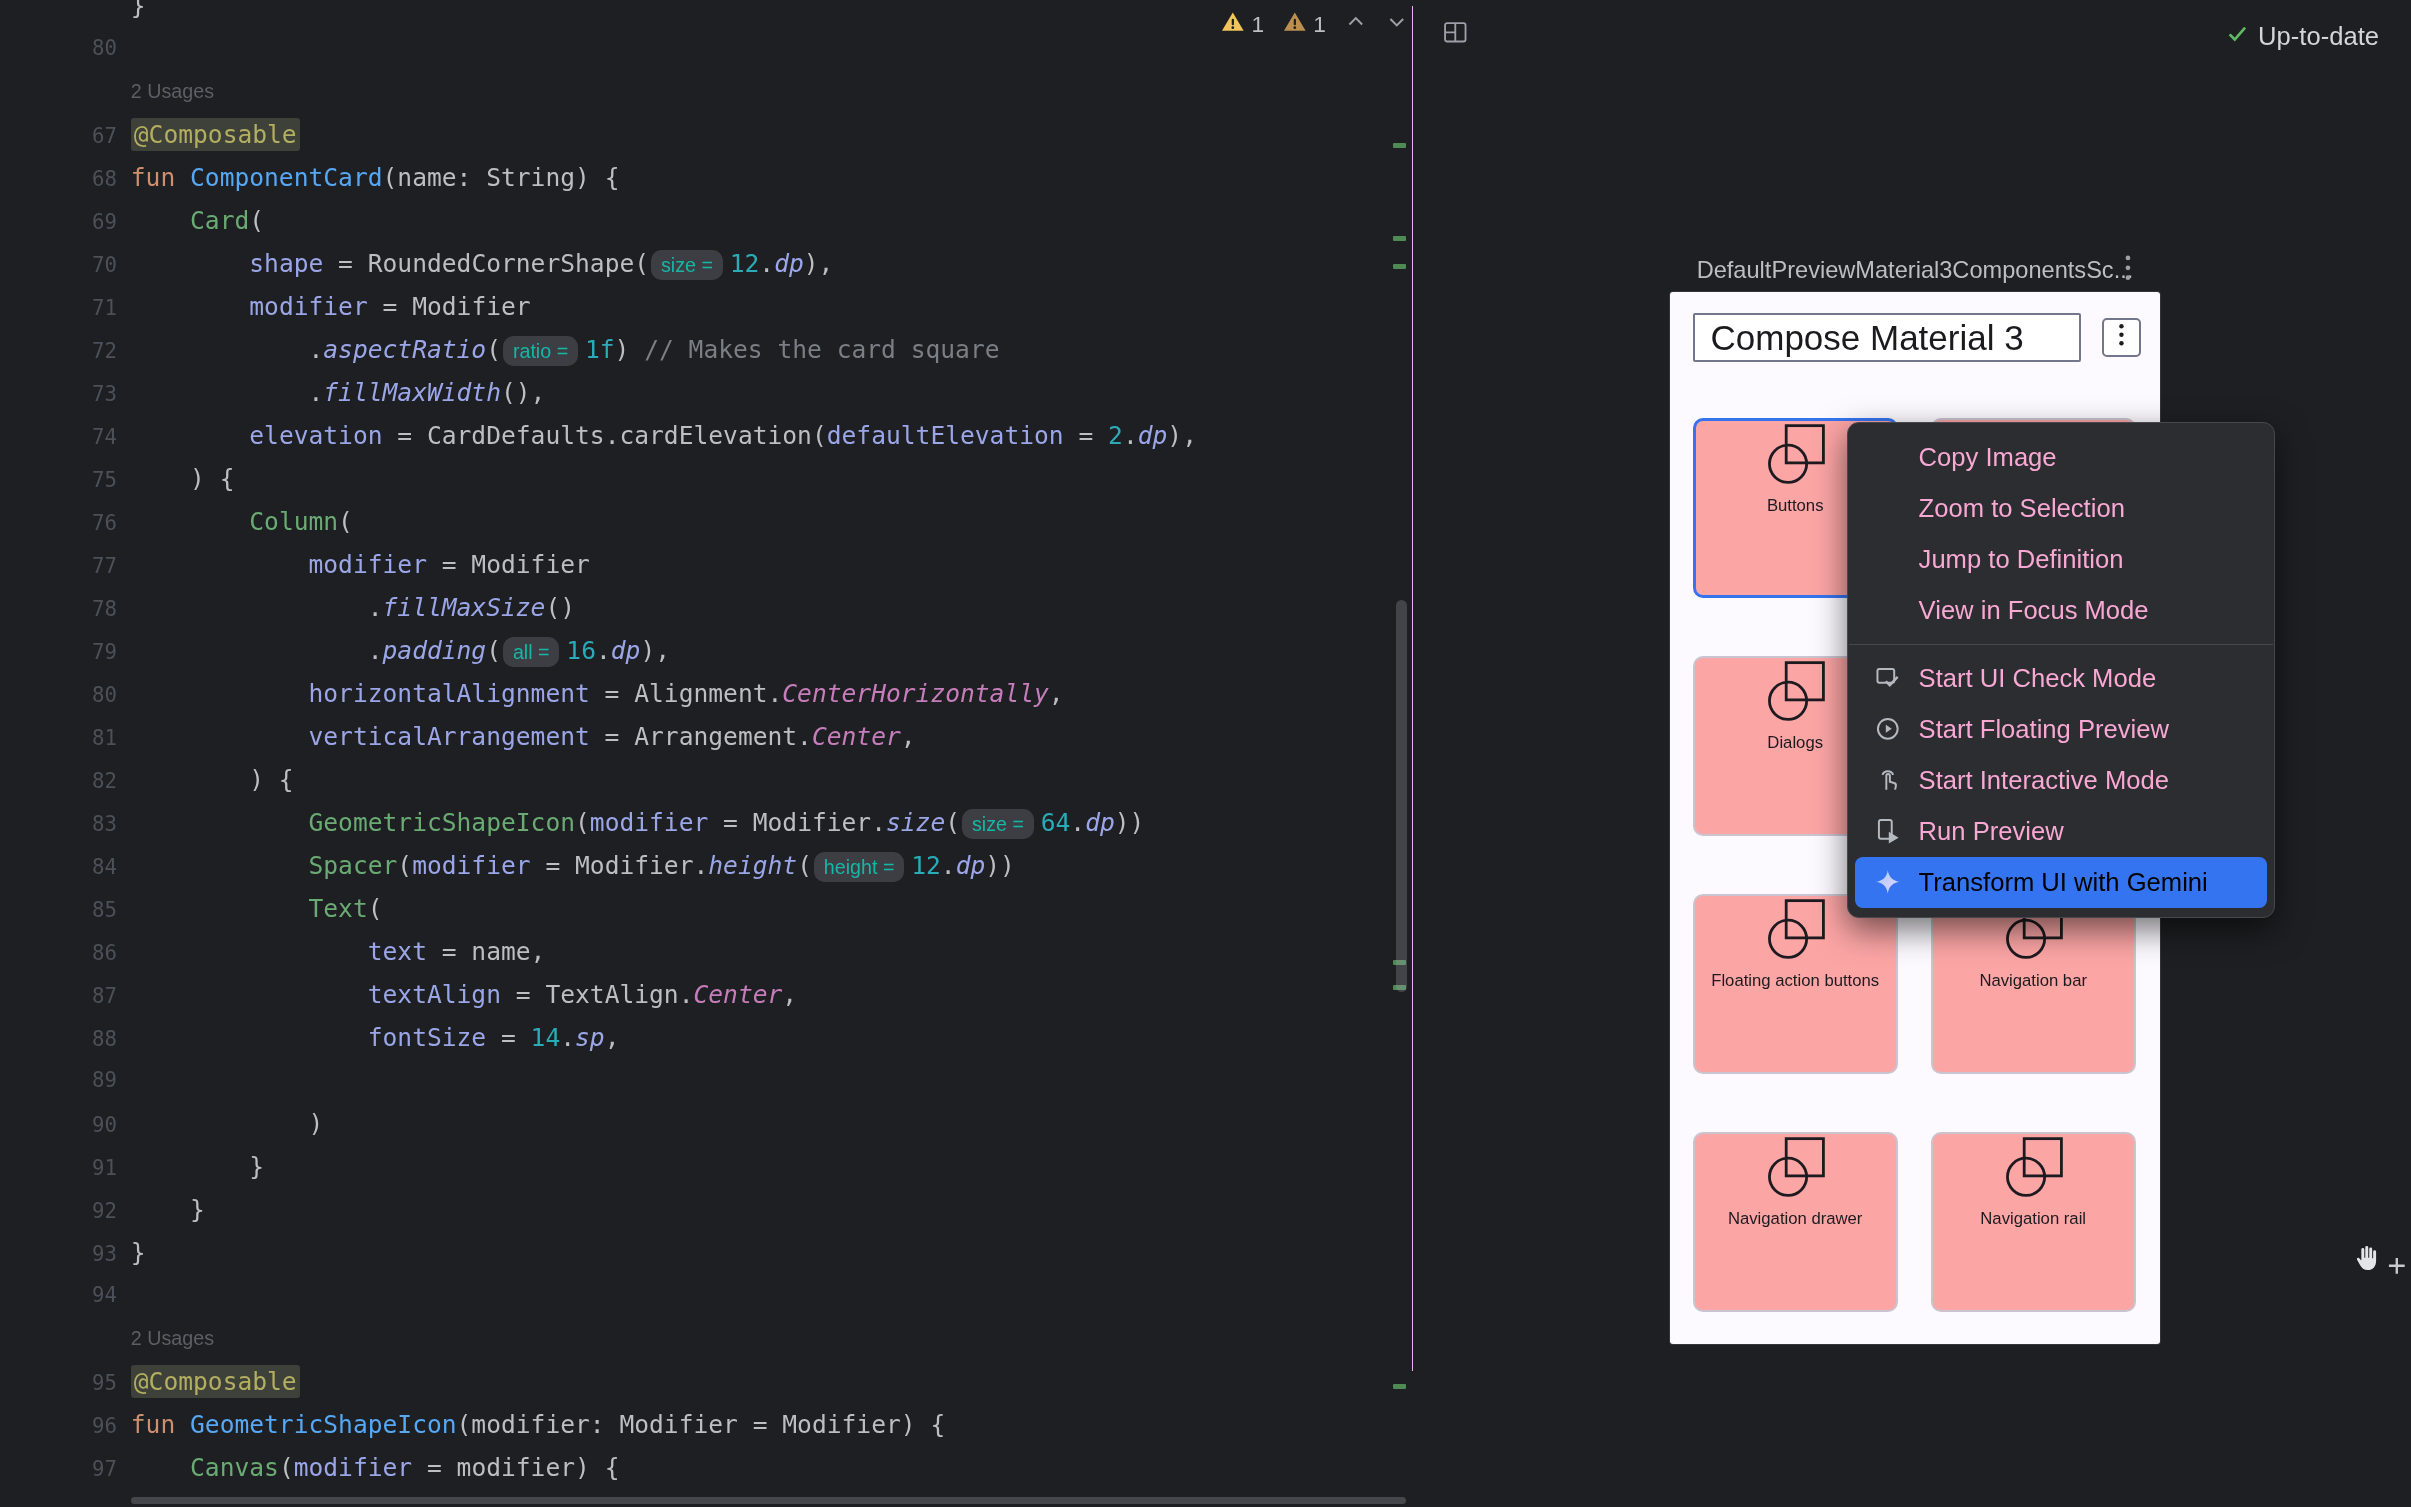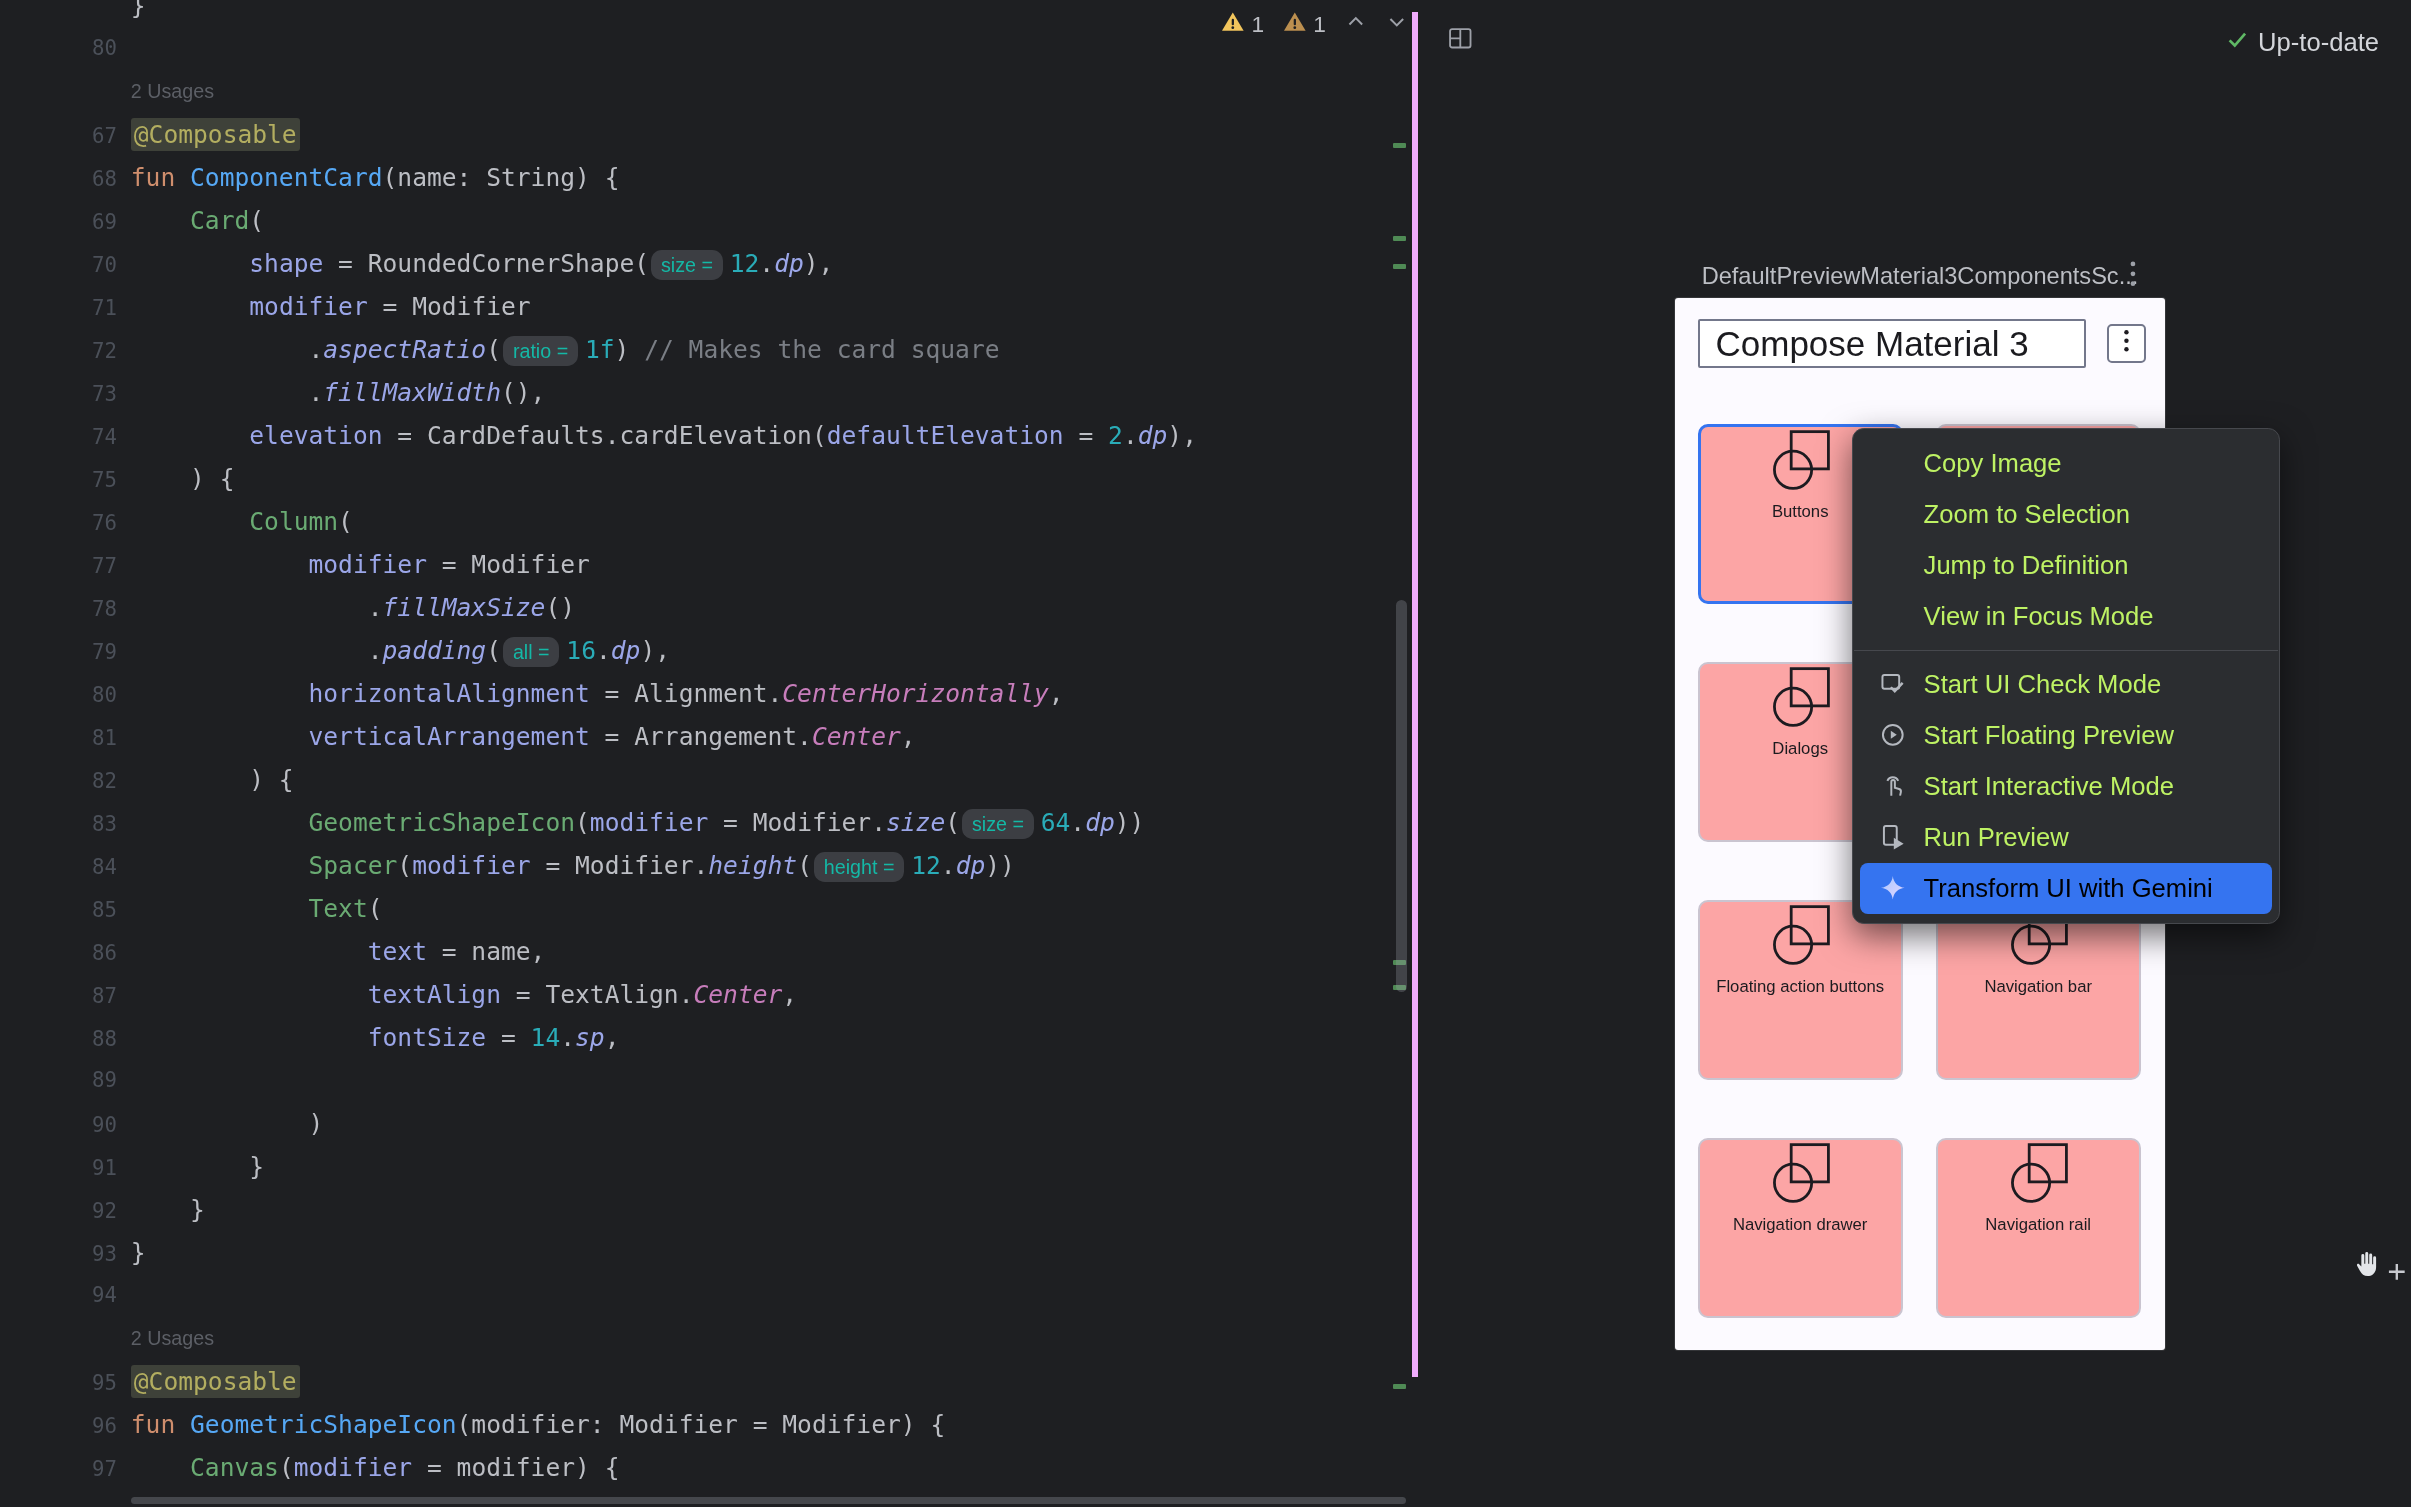--- a/index.html
+++ b/index.html
@@ -31,22 +31,22 @@
   #inspections{position:absolute;left:1220px;top:8.9px;display:flex;align-items:center;gap:17.7px;
                color:#bcbec4;font-size:22.7px;z-index:5;}
   .insp-group{display:flex;align-items:center;gap:5.9px;}
 
   #hscroll{position:absolute;left:131px;bottom:3px;width:1275px;height:6.9px;background:#45474c;border-radius:3.9px;}
   #vthumb{position:absolute;left:1396px;top:600px;width:10.8px;height:392px;
           background:rgba(160,165,175,.28);border-radius:5.9px;}
   .stripe-mark{position:absolute;left:1393px;width:12.8px;height:4.9px;background:#4f8a55;border-radius:1px;}
 
   
-  #preview{position:absolute;left:1412px;top:12px;width:1000px;height:1365px;background:#1e1f22;
-           border-left:6px solid #f0abfc;box-sizing:border-box;}
+  #preview{position:absolute;left:1412px;top:6px;width:1000px;height:1365px;background:#1e1f22;
+           border-left:1px solid #f0abfc;box-sizing:border-box;}
   #pv-layout-btn{position:absolute;left:25.6px;top:11.8px;width:33px;height:33px;display:flex;
                  align-items:center;justify-content:center;}
   #pv-status{position:absolute;right:33px;top:15.8px;display:flex;gap:9.9px;align-items:center;
              color:#d3d5da;font-size:25.6px;}
   #pv-titlebar{position:absolute;left:257px;top:244px;width:490px;height:41px;display:flex;
                align-items:center;justify-content:center;color:#bcbec4;font-size:23.6px;}
   #pv-title-kebab{position:absolute;right:17.7px;top:4.9px;width:29.6px;height:31.5px;display:flex;
                   align-items:center;justify-content:center;}
 
   #pv-surface{position:absolute;left:257px;top:286px;width:490px;height:1052px;background:#fcfaff;
@@ -61,21 +61,21 @@
             grid-auto-rows:200px;column-gap:33px;row-gap:38px;}
   .card{background:#fca5a5;border:2px solid #cac4d0;border-radius:9.9px;display:flex;flex-direction:column;
         align-items:center;justify-content:flex-start;box-sizing:border-box;padding-bottom:5.9px;margin-top:20px;}
   .card.selected{border:3px solid #3574f0;}
   .card .label{margin-top:3.9px;font-size:16.7px;color:#1c1b1f;text-align:center;line-height:1.15;
                padding:0 3.9px;min-height:19.7px;}
 
   
   #ctx{position:absolute;left:1846px;top:416px;width:428px;background:#2b2d30;border:1px solid #46484d;
        border-radius:11.8px;padding:8.9px 0;box-shadow:0 11.8px 33px rgba(0,0,0,.55);z-index:50;box-sizing:border-box;}
-  .mi{height:51px;display:flex;align-items:center;padding:0 15.8px 0 25.6px;color:#bef264;font-size:25.6px;}
+  .mi{height:51px;display:flex;align-items:center;padding:0 15.8px 0 25.6px;color:#f9a8d4;font-size:25.6px;}
   .mi .ic{flex:none;width:45px;height:27.6px;display:flex;align-items:center;}
   .mi.hl{background:#3574f0;color:#000000;margin:0 6.9px;border-radius:7.9px;padding-left:18.7px;}
   .msep{height:1px;background:#46484d;margin:7.9px 1px;}
 
   
   #ztools{position:absolute;right:17.7px;top:1220px;width:43px;display:flex;flex-direction:row;
           align-items:center;color:#c8cad0;z-index:20;}
   .zbtn{height:49px;width:43px;display:flex;align-items:center;justify-content:center;}
   #zratio{font-size:21.7px;color:#c8cad0;}
   .gap-top{margin-top:17.7px;}

